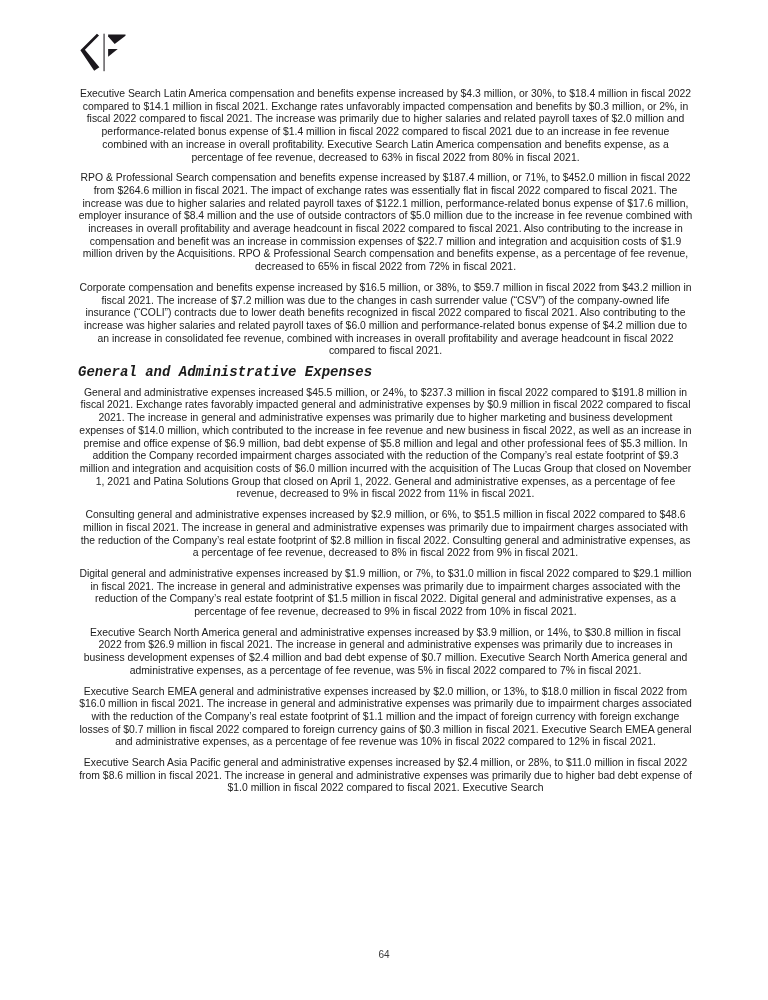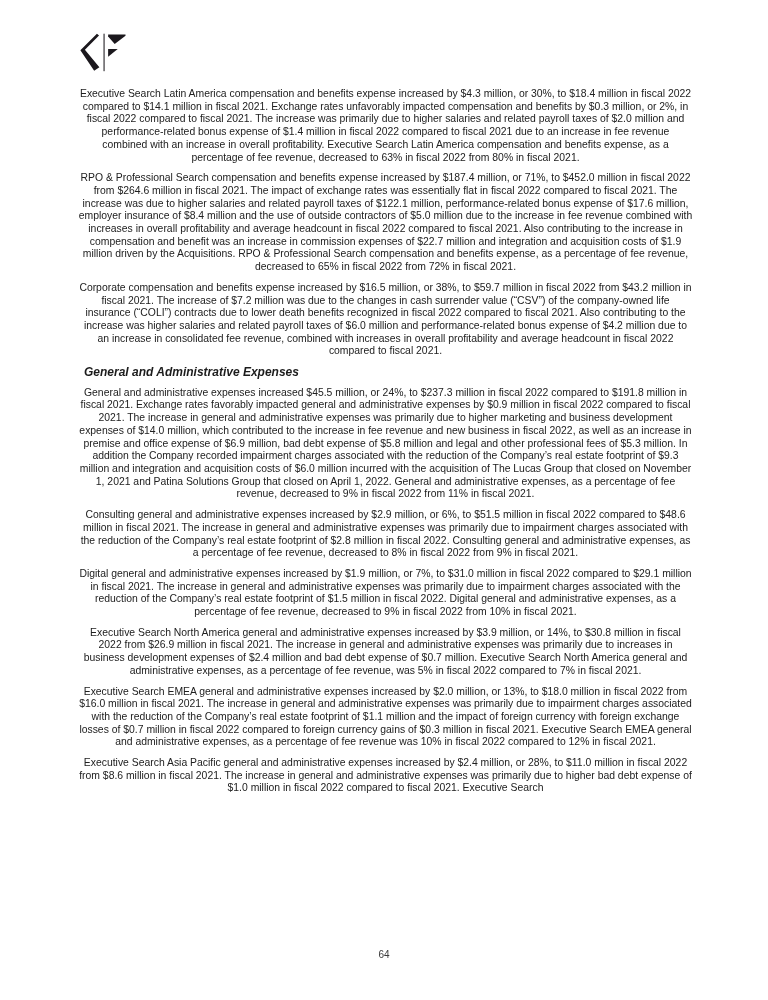--- a/index.html
+++ b/index.html
@@ -31,26 +31,27 @@
     color: #212121;
   }
   p.para {
     margin: 0 0 8px 0;
     font-size: 10.4px;
     line-height: 12.7px;
     text-align: center;
     color: #212121;
   }
   h2.section-heading {
-    margin: 3px 0 8px 6px;
-    font-size: 12px;
+    margin: 3px 0 8px 0;
+    font-size: 14px;
     line-height: 12.7px;
     font-weight: bold;
     font-style: italic;
     color: #1c1c1c;
+    font-family: Liberation Mono, monospace;
   }
   .page-footer {
     position: absolute;
     left: 0;
     top: 949px;
     width: 100%;
     text-align: center;
     font-size: 10px;
     color: #3a3a3a;
   }

